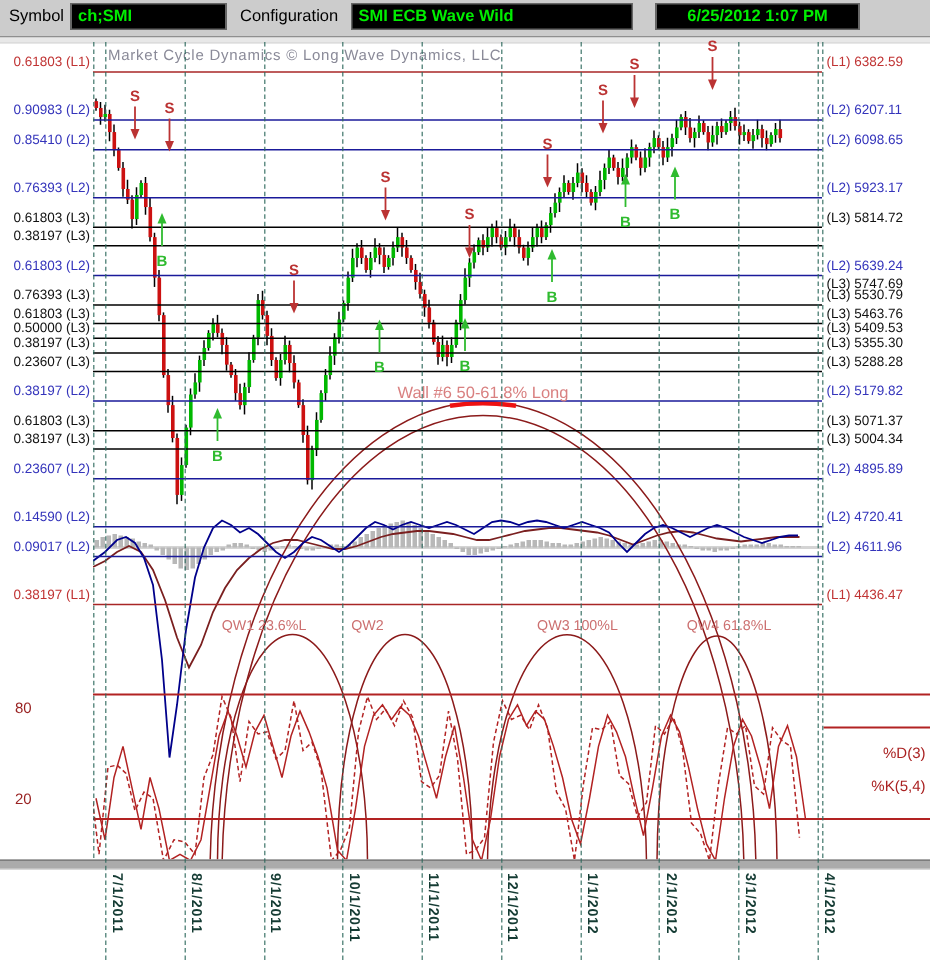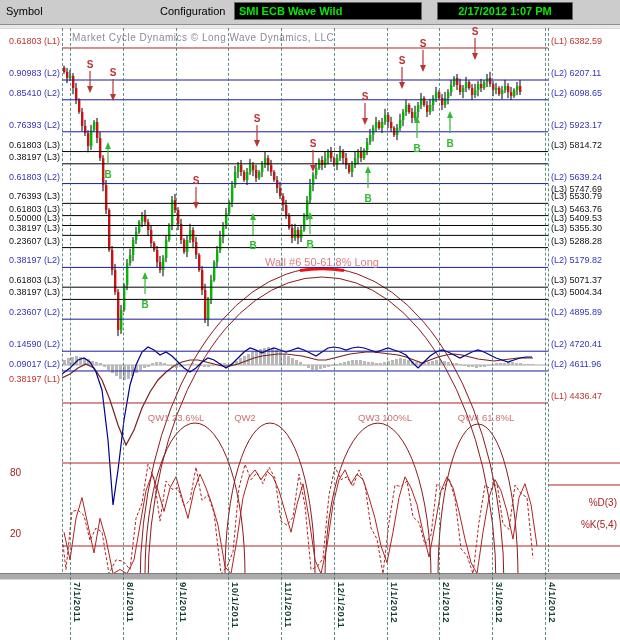--- a/index.html
+++ b/index.html
@@ -33,23 +33,24 @@
   .date-label{position:absolute;top:582px;writing-mode:vertical-rl;
               font-size:9.5px;font-weight:bold;color:#143b33;letter-spacing:.5px;}
   svg{position:absolute;left:0;top:0;}
   .sig-letter{position:absolute;font-size:10px;font-weight:bold;transform:translateX(-50%);}
 </style>
 </head>
 <body>
 
 <div id="header">
   <span class="hdr-label" style="left:6px">Symbol</span>
+  <div class="hdr-box" style="left:47px;width:104px;color:#00ee00;">ch;SMI</div>
   <span class="hdr-label" style="left:160px">Configuration</span>
   <div class="hdr-box" style="left:234px;width:188px;color:#00ee00;">SMI ECB Wave Wild</div>
-  <div class="hdr-box" style="left:437px;width:136px;color:#00ee00;text-align:center;">2/17/2012 1:07 PM</div>
+  <div class="hdr-box" style="left:437px;width:136px;color:#00ee00;text-align:center;">6/25/2012 1:07 PM</div>
 </div>
 <div id="hdr-strip"></div>
 
 <div id="watermark">Market Cycle Dynamics © Long Wave Dynamics, LLC</div>
 
 <svg id="chart-svg" width="620" height="644">
     <defs>
       <clipPath id="plotclip">
         <rect x="62" y="28" width="486" height="545"></rect>
       </clipPath>
@@ -578,21 +579,21 @@
     <div class="lvl-label lvl-left" style="top: 276.176px; color: rgb(17, 17, 17);">0.61803 (L3)</div>
     <div class="lvl-label lvl-right" style="top: 276.176px; color: rgb(17, 17, 17);">(L3) 5071.37</div>
     <div class="lvl-label lvl-left" style="top: 288.404px; color: rgb(17, 17, 17);">0.38197 (L3)</div>
     <div class="lvl-label lvl-right" style="top: 288.404px; color: rgb(17, 17, 17);">(L3) 5004.34</div>
     <div class="lvl-label lvl-left" style="top: 308.186px; color: rgb(52, 52, 187);">0.23607 (L2)</div>
     <div class="lvl-label lvl-right" style="top: 308.186px; color: rgb(52, 52, 187);">(L2) 4895.89</div>
     <div class="lvl-label lvl-left" style="top: 340.197px; color: rgb(52, 52, 187);">0.14590 (L2)</div>
     <div class="lvl-label lvl-right" style="top: 340.197px; color: rgb(52, 52, 187);">(L2) 4720.41</div>
     <div class="lvl-label lvl-left" style="top: 359.98px; color: rgb(52, 52, 187);">0.09017 (L2)</div>
     <div class="lvl-label lvl-right" style="top: 359.98px; color: rgb(52, 52, 187);">(L2) 4611.96</div>
-    <div class="lvl-label lvl-left" style="top: 375px; color: rgb(192, 51, 51);">0.38197 (L1)</div>
+    <div class="lvl-label lvl-left" style="top: 392px; color: rgb(192, 51, 51);">0.38197 (L1)</div>
     <div class="lvl-label lvl-right" style="top: 391.992px; color: rgb(192, 51, 51);">(L1) 4436.47</div>
     <div class="qw-label" style="left: 176px; top: 412px;">QW1 23.6%L</div>
     <div class="qw-label" style="left: 245px; top: 412px;">QW2</div>
     <div class="qw-label" style="left: 385px; top: 412px;">QW3 100%L</div>
     <div class="qw-label" style="left: 486px; top: 412px;">QW4 61.8%L</div>
     <div class="sig-letter" style="left: 90px; top: 59px; color: rgb(187, 51, 51);">S</div>
     <div class="sig-letter" style="left: 113px; top: 67px; color: rgb(187, 51, 51);">S</div>
     <div class="sig-letter" style="left: 196px; top: 175px; color: rgb(187, 51, 51);">S</div>
     <div class="sig-letter" style="left: 257px; top: 113px; color: rgb(187, 51, 51);">S</div>
     <div class="sig-letter" style="left: 313px; top: 138px; color: rgb(187, 51, 51);">S</div>

